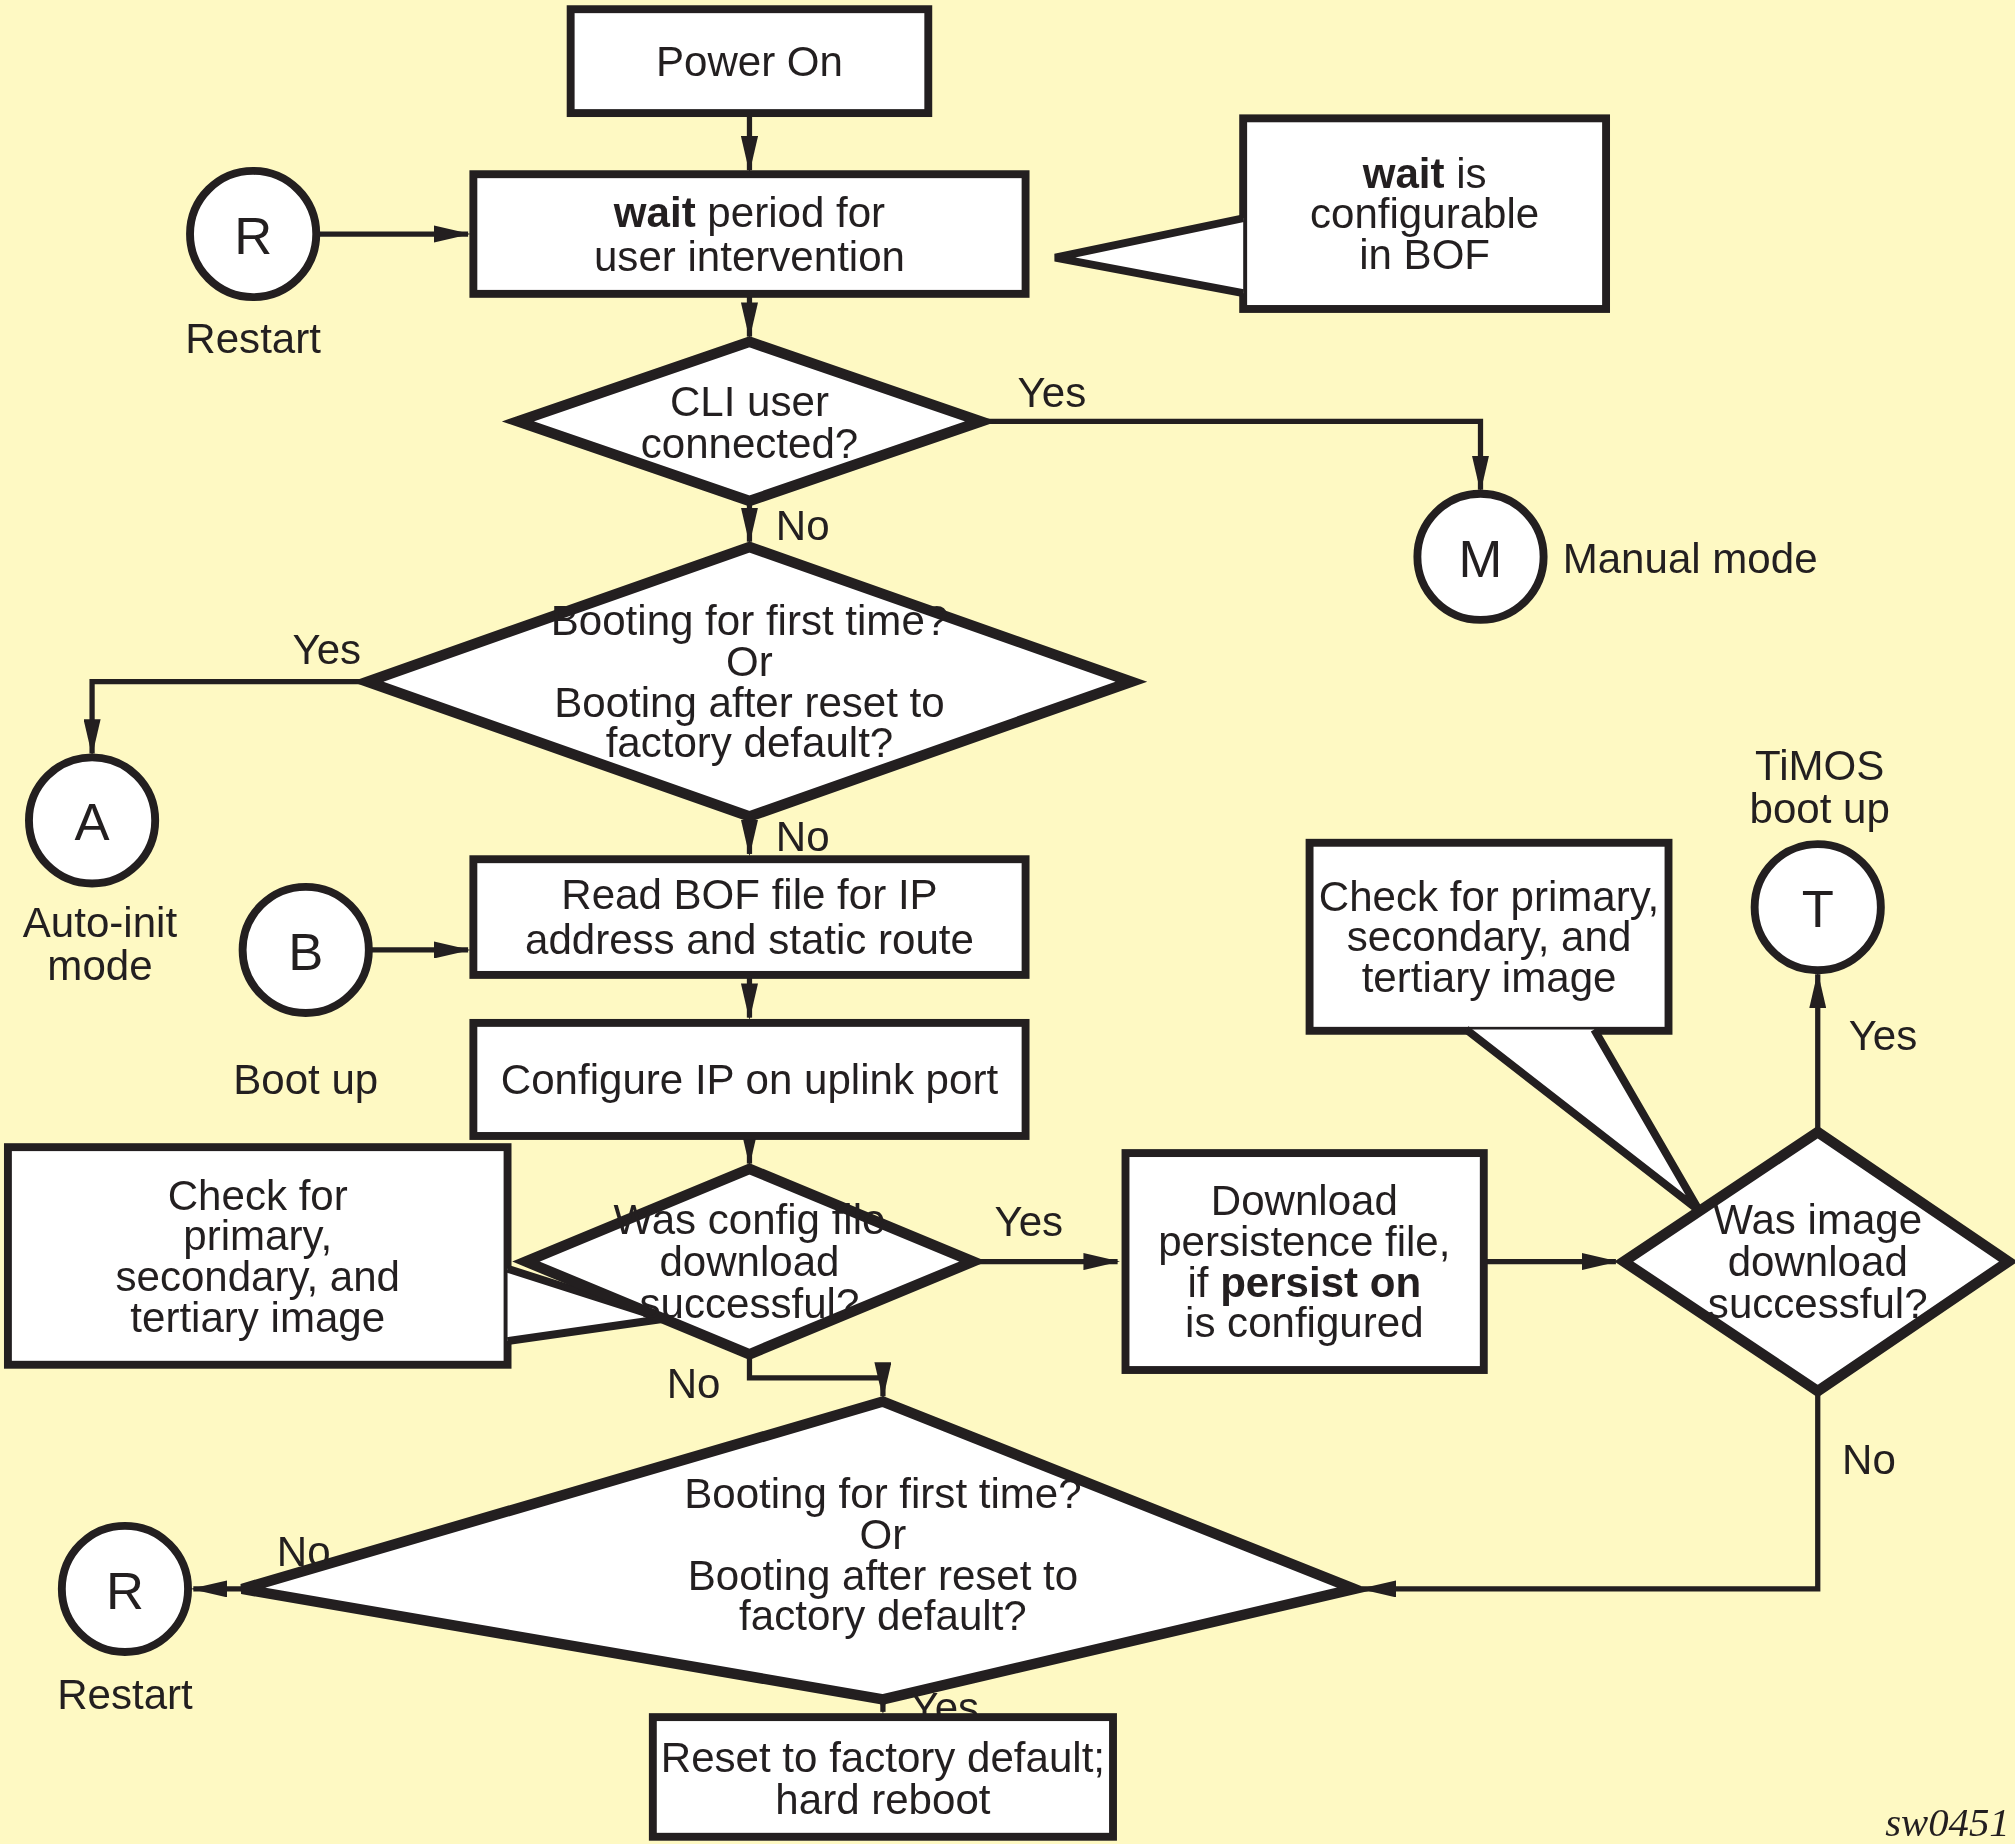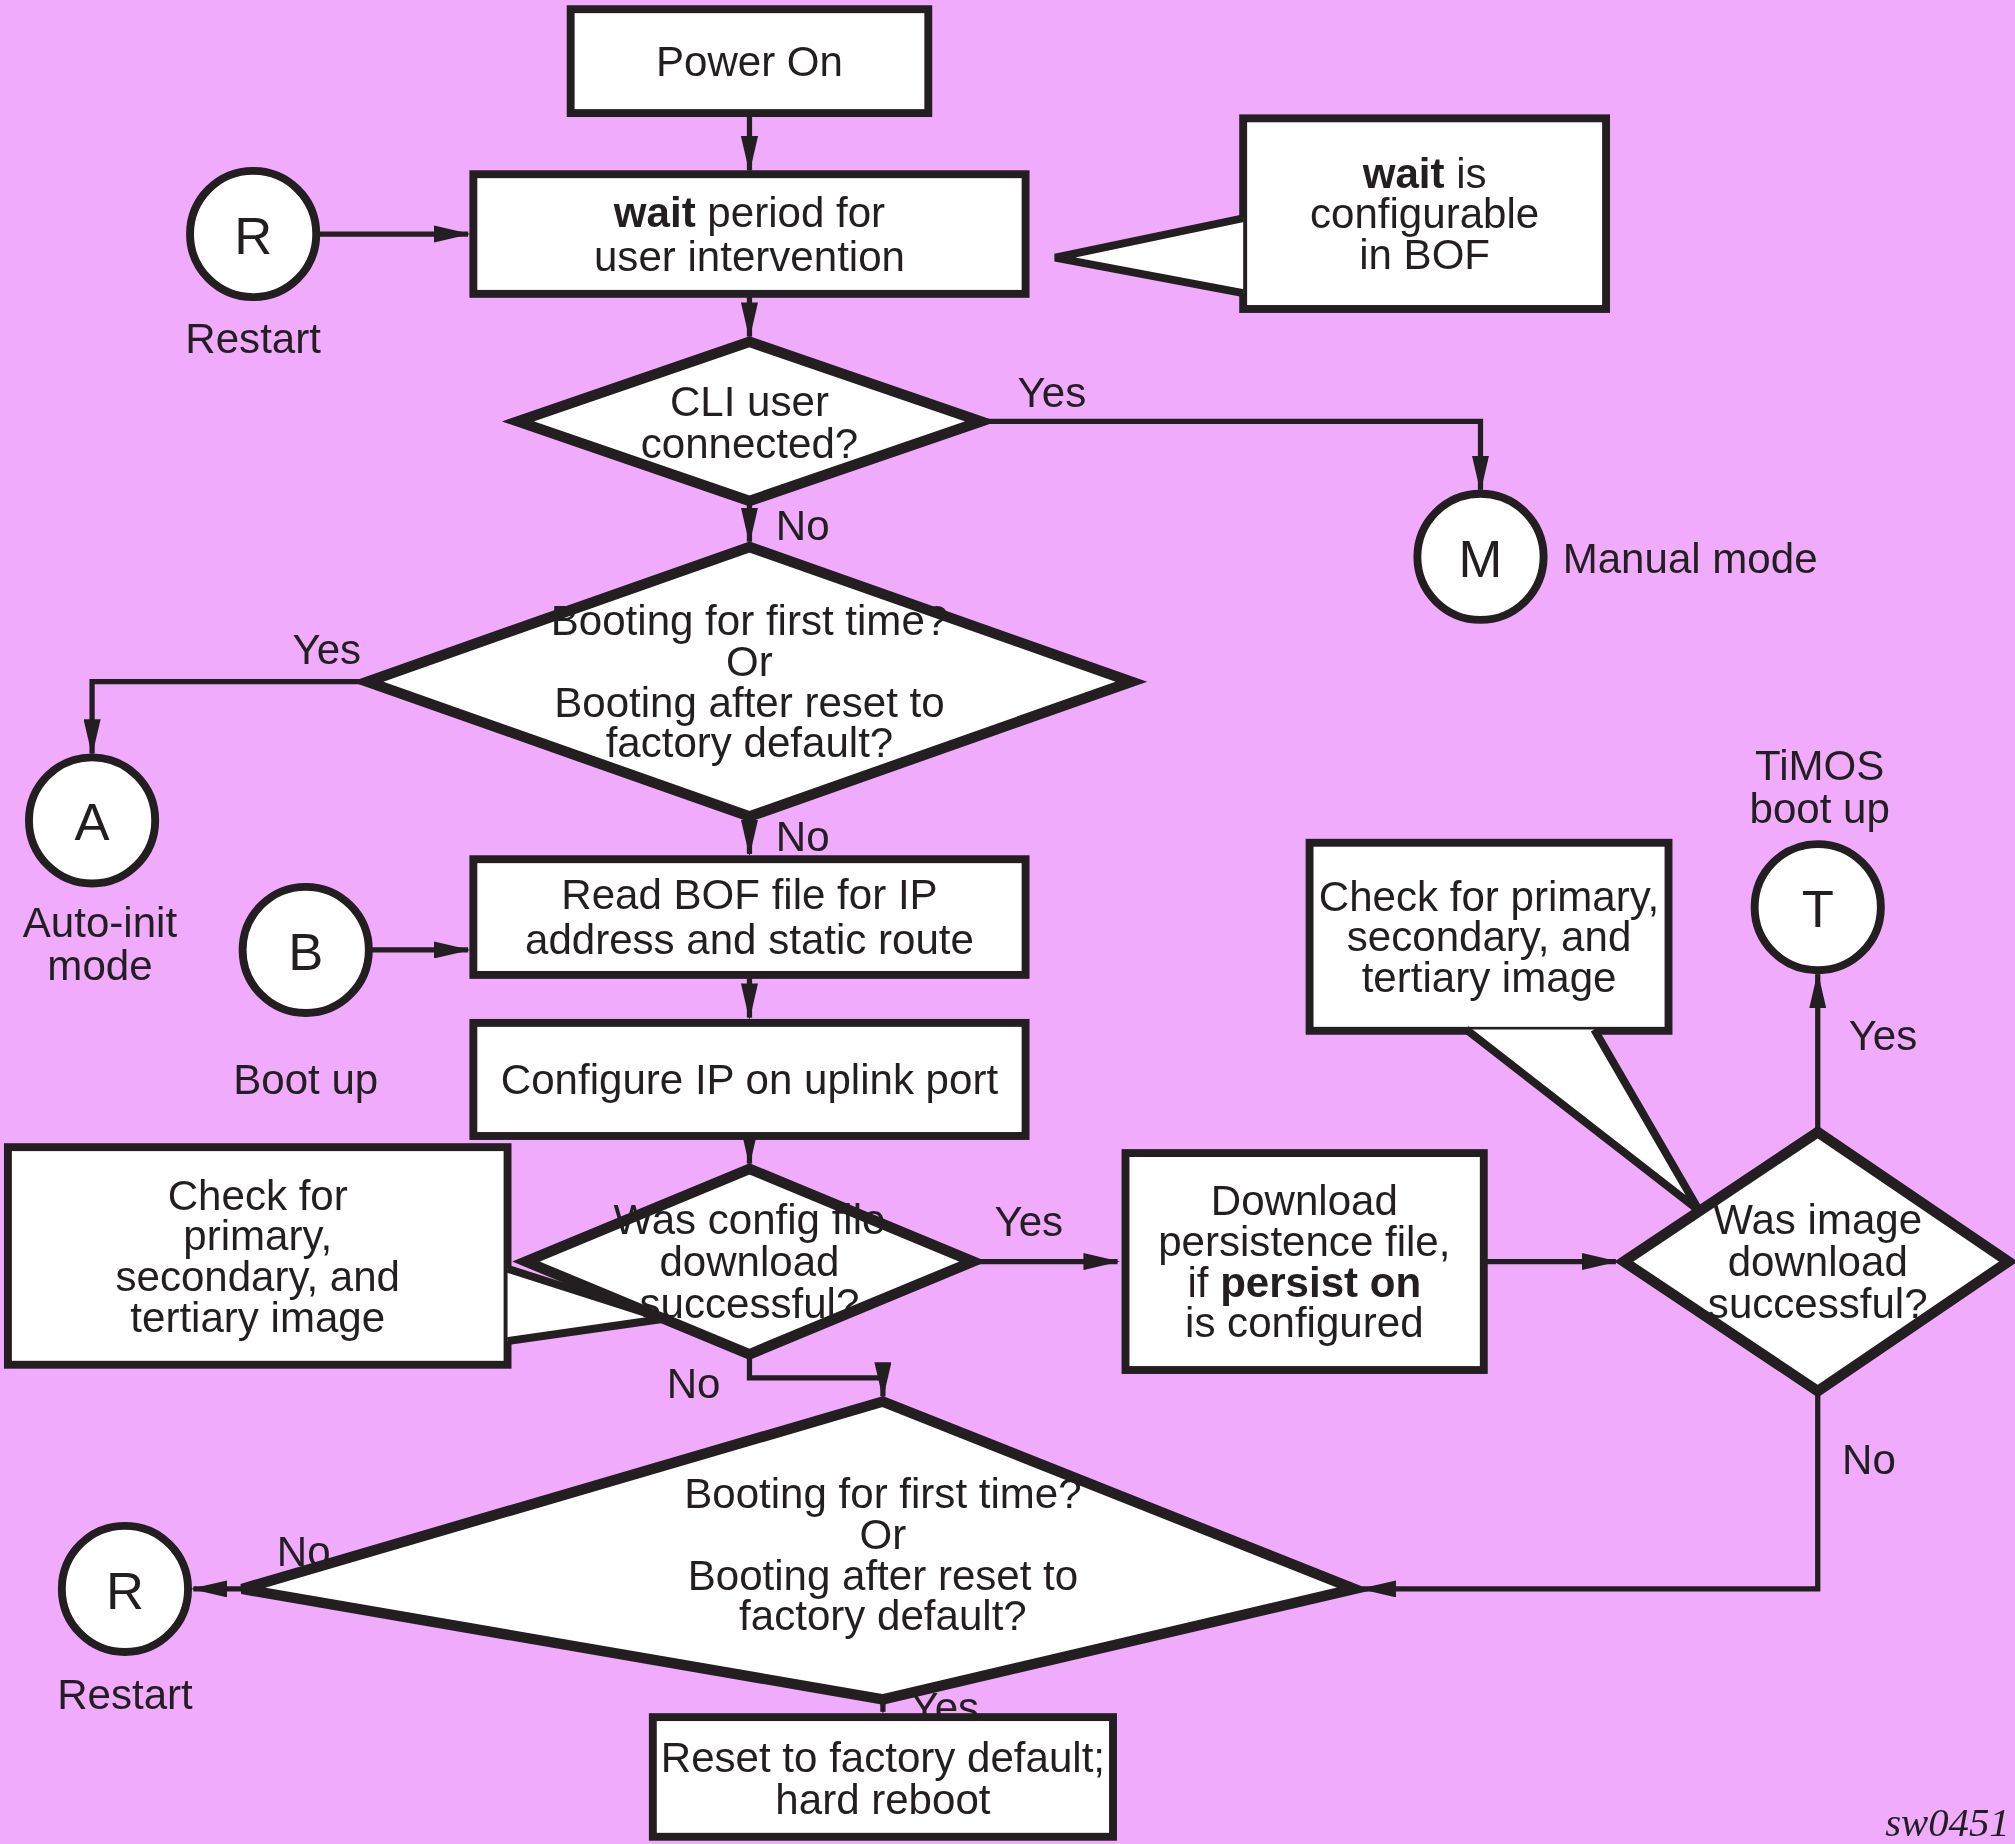--- a/index.html
+++ b/index.html
@@ -1,16 +1,16 @@
 <!DOCTYPE html>
 <html style="font-size:10.5px"><head>
 <meta charset="utf-8">
 <style>
   html,body { margin:0; padding:0; background:#ffffff; }
-  .stage { position:relative; width:2015px; height:1844px; background:#f0abfc; }
+  .stage { position:relative; width:2015px; height:1844px; background:#fef9c3; }
   svg { display:block; }
   text, tspan { font-family:"Liberation Sans", sans-serif; fill:#231f20; white-space:pre; }
   .tm { font-size:64px; text-anchor:middle; dominant-baseline:central; }
   .ts { font-size:64px; text-anchor:start; dominant-baseline:central; }
   .letter { font-size:80px; text-anchor:middle; dominant-baseline:central; }
   .b { font-weight:bold; }
   .wm { font-family:"Liberation Serif", serif; font-style:italic; font-size:62px;
         text-anchor:end; dominant-baseline:central; }
   .box     { fill:#ffffff; stroke:#231f20; stroke-width:12; }
   .callout { fill:#ffffff; stroke:#231f20; stroke-width:12; }

